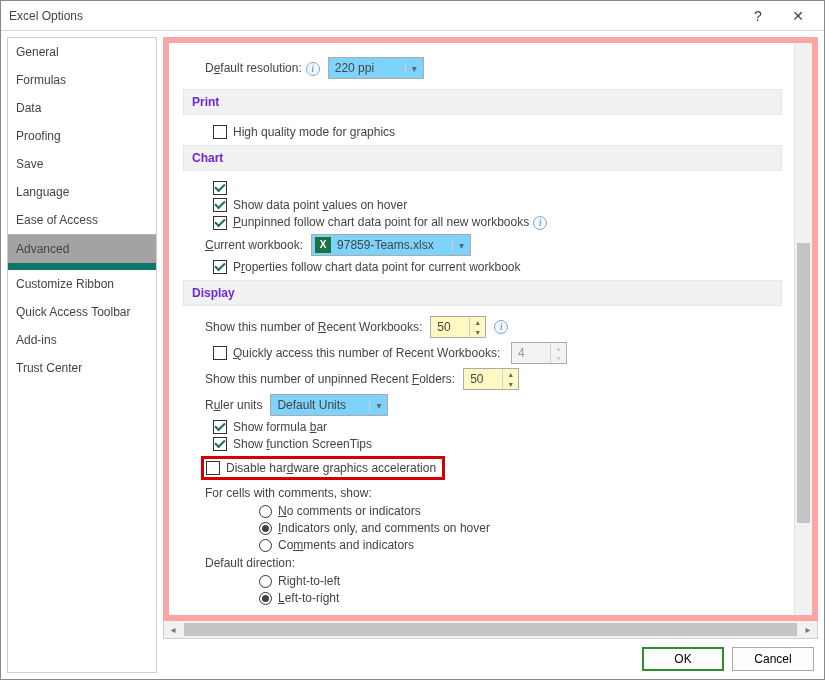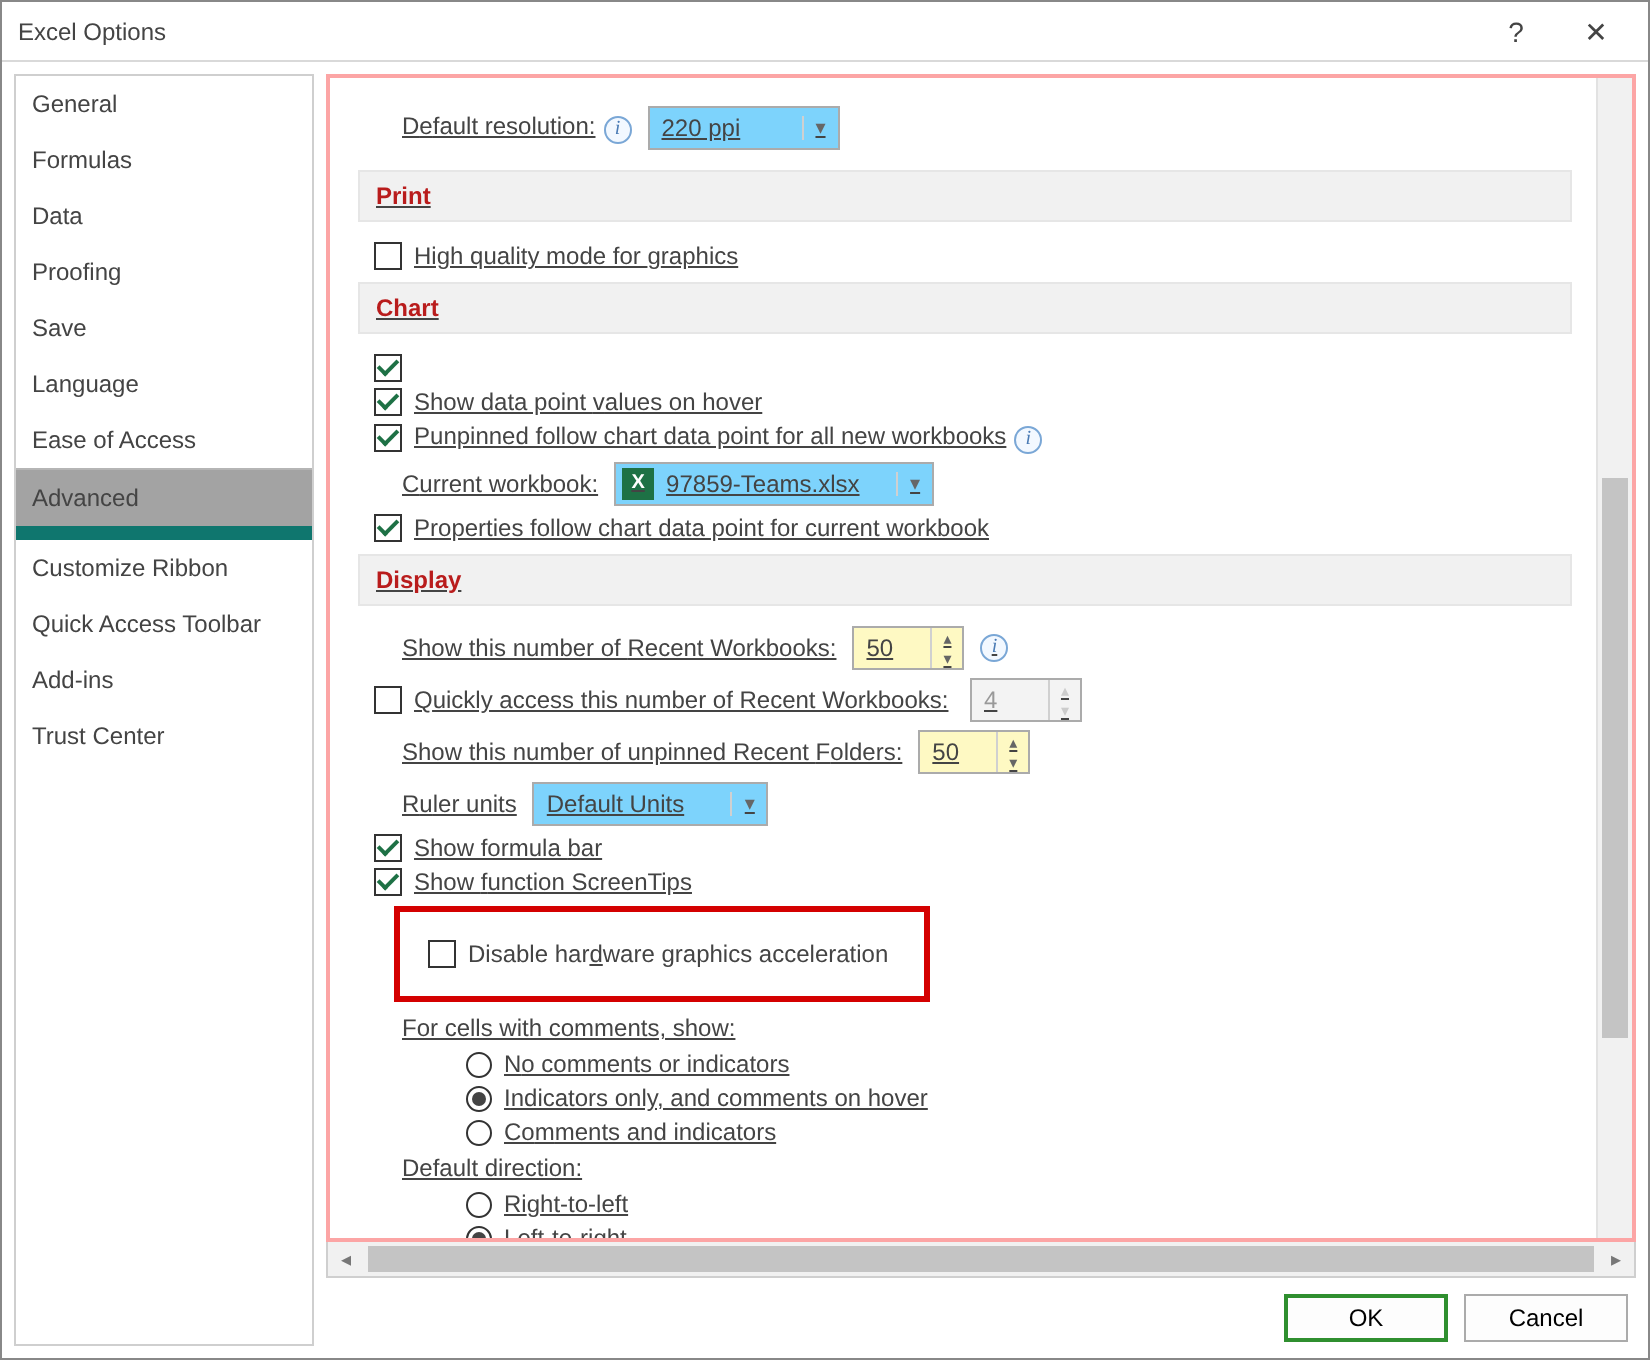--- a/index.html
+++ b/index.html
@@ -52,25 +52,24 @@
   }
   .content-wrap {
     flex: 1;
     display: flex;
     flex-direction: column;
     min-width: 0;
   }
   .content {
     flex: 1;
     margin: 6px 6px 0 6px;
-    border: 2px solid #fca5a5;
+    border: 6px solid #fca5a5;
     overflow: hidden;
     position: relative;
     display: flex;
-    text-decoration: underline;
   }
   .scrollpane {
     flex: 1;
     overflow: hidden;
     padding: 10px 12px 10px 14px;
   }
   .vscroll {
     width: 18px;
     background: #f1f1f1;
     border-left: 1px solid #e2e2e2;
@@ -106,21 +105,21 @@
   .row { display: flex; align-items: center; margin: 4px 0 10px 22px; }
   .row-tight { display: flex; align-items: center; margin: 4px 0 4px 22px; }
   .lbl { margin-right: 8px; }
   .u { text-decoration: underline; }
 
   .section-head {
     background: #f1f1f1;
     border: 1px solid #e6e6e6;
     padding: 5px 8px;
     font-weight: 600;
-    color: #b91c1c;
+    color: #6d28d9;
     margin: 6px 0 10px 0;
   }
 
   .combo {
     display: inline-flex;
     align-items: center;
     border: 1px solid #ababab;
     height: 22px;
     background: #7dd3fc;
     min-width: 80px;
@@ -142,21 +141,21 @@
     border: 1px solid #ababab;
     height: 22px; width: 56px;
     background: #fef9c3;
   }
   .spin.disabled { background: #f3f3f3; color: #999; }
   .spin .val { flex: 1; padding: 0 6px; line-height: 20px; }
   .spin .arrows { width: 16px; display:flex; flex-direction:column; border-left:1px solid #d0d0d0; }
   .spin .arrows div { flex:1; font-size:8px; display:flex; align-items:center; justify-content:center; color:#666; }
   .spin.disabled .arrows div { color:#ccc; }
 
-  .chk, .rad { display: flex; align-items: center; margin: 3px 0 3px 8px; }
+  .chk, .rad { display: flex; align-items: center; margin: 3px 0 3px 30px; }
   .chk .box {
     width: 14px; height: 14px; border: 1px solid #333;
     margin-right: 6px; display:flex; align-items:center; justify-content:center;
     font-size: 11px; line-height: 1;
   }
   .chk .box.checked::after {
     content: ""; width: 8px; height: 4px;
     border-left: 2px solid #1e7145; border-bottom: 2px solid #1e7145;
     transform: rotate(-45deg) translate(1px, -1px);
   }
@@ -169,21 +168,21 @@
     content:""; width:7px; height:7px; border-radius:50%; background:#444;
   }
   .subhead { margin: 4px 0 4px 22px; }
 
   .highlight-box {
     border: 3px solid #d40000;
     display: inline-flex;
     padding: 2px 6px 2px 2px;
     margin: 2px 0 2px 18px;
   }
-  .highlight-box .chk { margin: 12px; }
+  .highlight-box .chk { margin: 0; }
 
   .info-ico {
     display: inline-block;
     width: 14px; height: 14px; border-radius: 50%;
     border: 1px solid #7aa7d6;
     color: #4a7bb5; font-size: 10px; line-height: 12px;
     text-align: center; font-style: italic; font-family: Georgia, serif;
     margin-left: 4px;
     background: #f2f8ff;
   }

